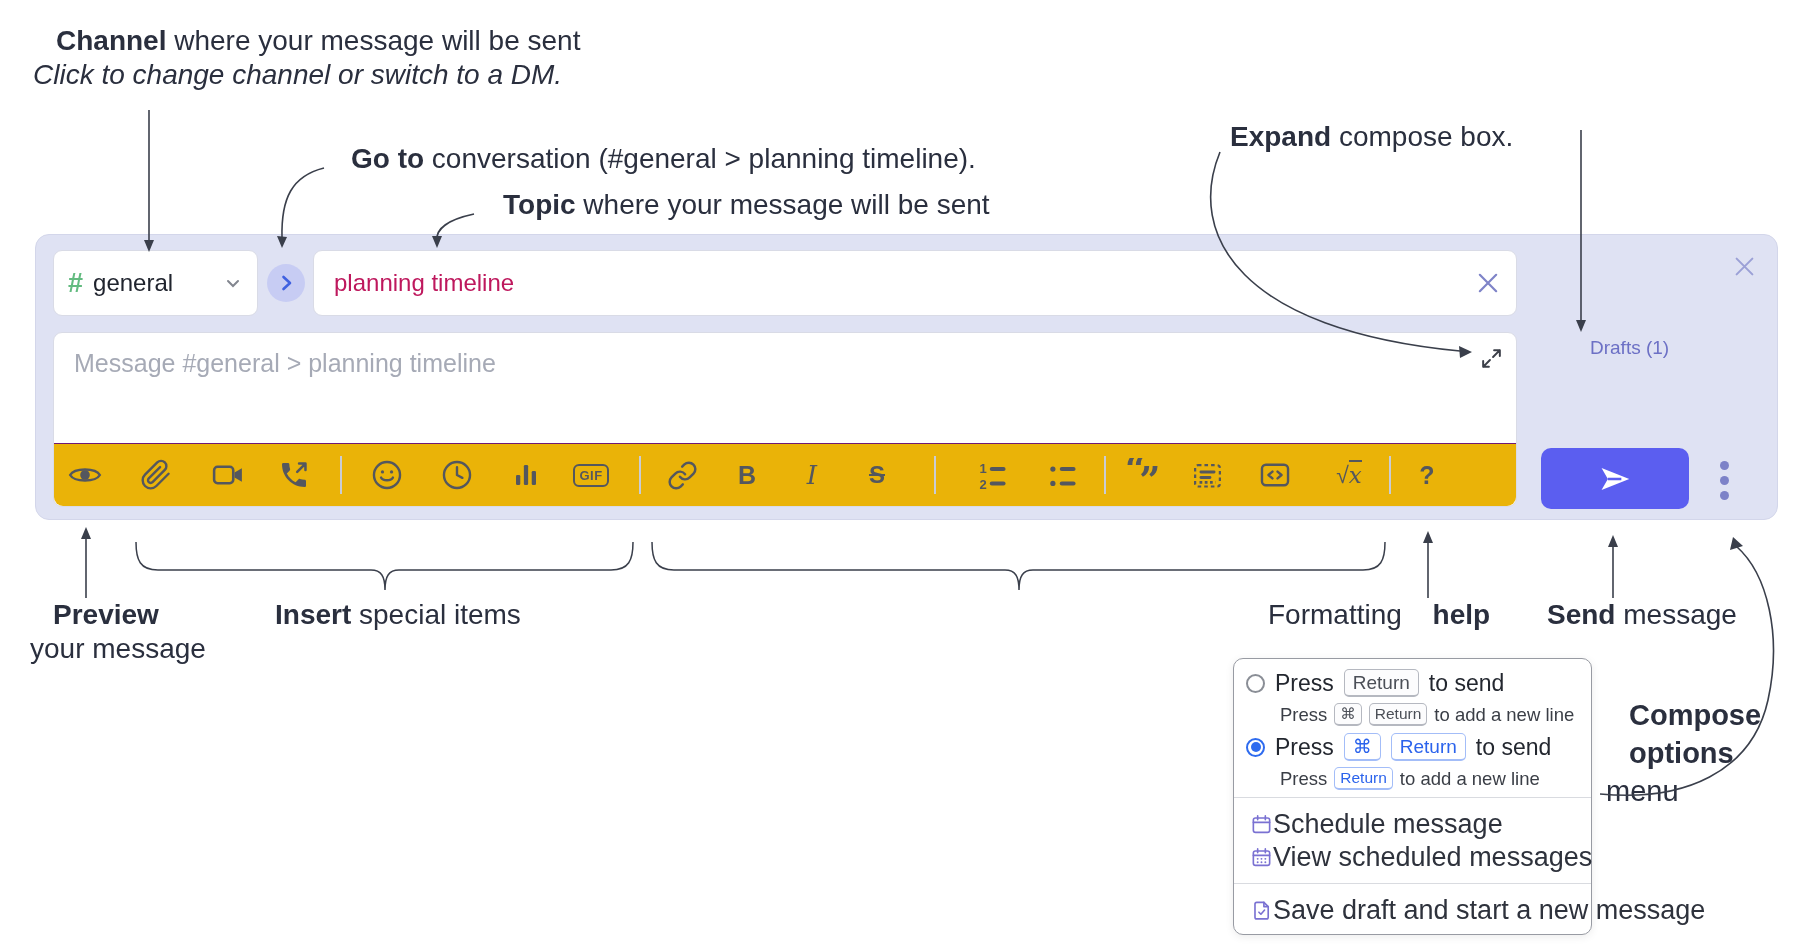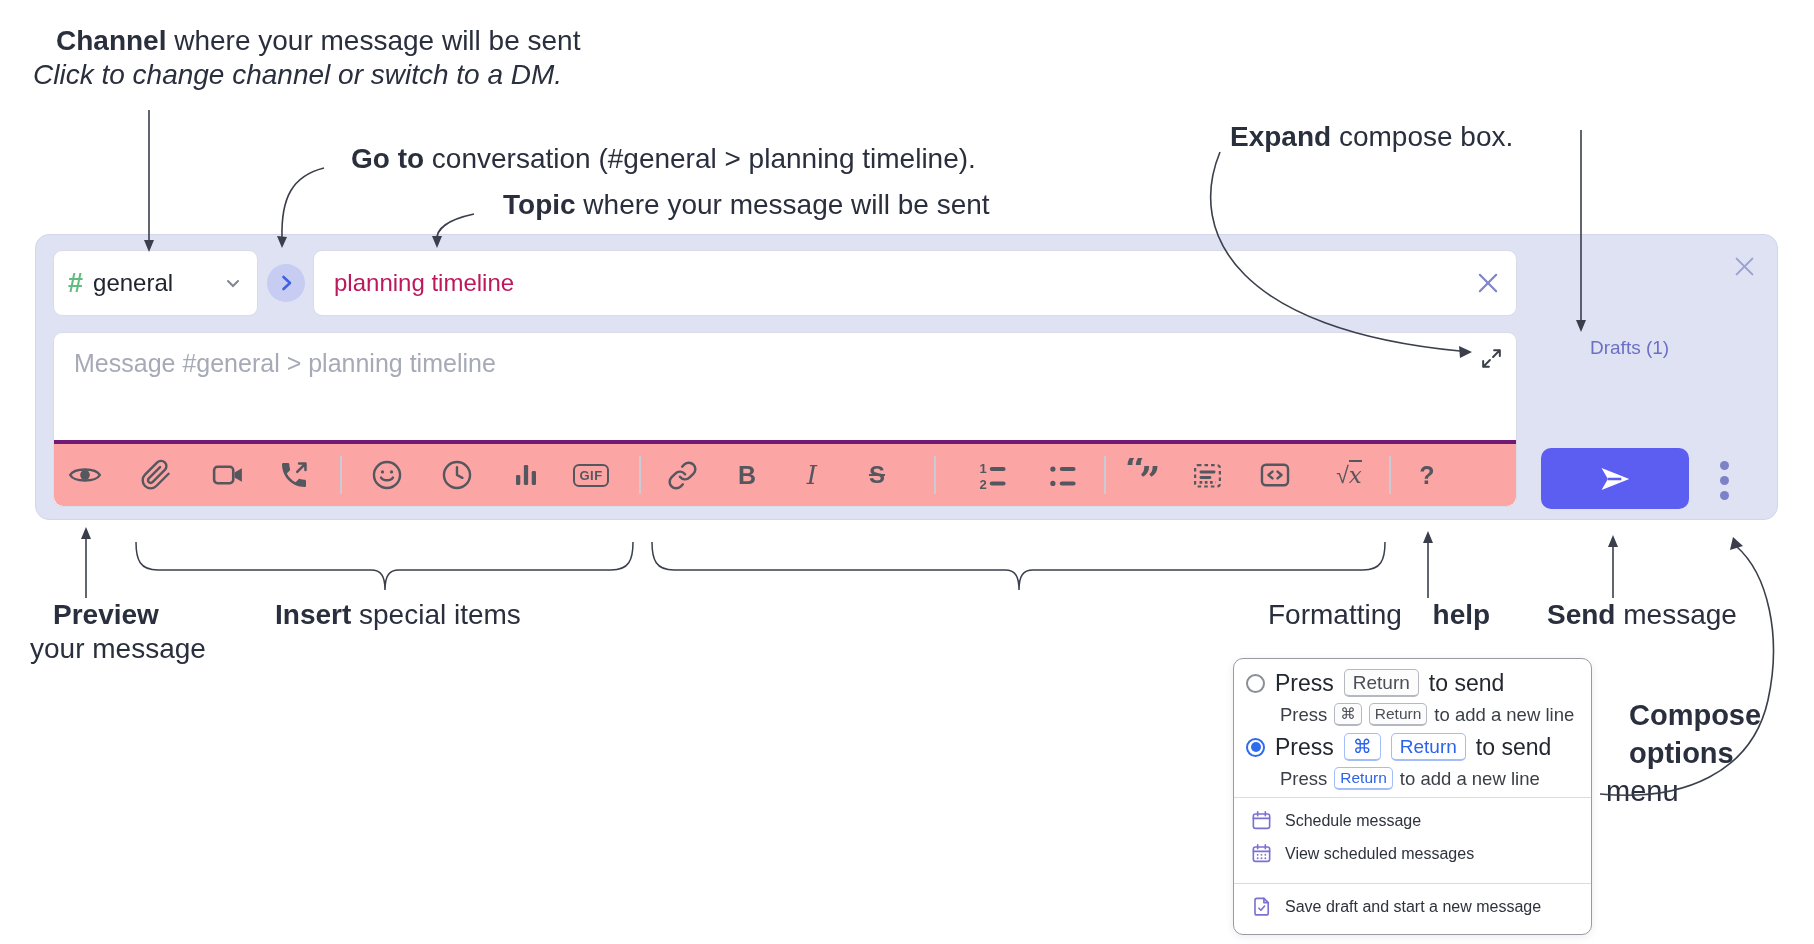--- a/index.html
+++ b/index.html
@@ -27,21 +27,21 @@
                color:#7f84c8;margin-right:6px;cursor:pointer;}
   #compose-close{right:16px;top:14px;width:34px;height:34px;display:flex;align-items:center;
                  justify-content:center;color:#9ba0d6;cursor:pointer;}
   #main-box{left:17px;top:97px;width:1464px;height:175px;padding:0;}
   #msg-input{position:absolute;left:0;top:0;width:100%;height:108px;border:none;outline:none;resize:none;
              background:transparent;font-family:Liberation Sans, sans-serif;font-size:25px;color:#1c212b;
              padding:16px 60px 0 20px;box-sizing:border-box;}
   #msg-input::placeholder{color:#a6aab6;}
   #expand-btn{right:10px;top:10px;width:30px;height:30px;display:flex;align-items:center;
               justify-content:center;color:#3b3f48;cursor:pointer;}
-  #toolbar{left:0;bottom:0;width:100%;height:62px;background:#fca5a5;border-top:4px solid #701a75;
+  #toolbar{left:0;bottom:0;width:100%;height:62px;background:#eab308;border-top:1px solid #701a75;
            border-radius:0 0 9px 9px;}
   .tbtn{position:absolute;top:12px;width:38px;height:38px;margin-left:-19px;display:flex;align-items:center;
         justify-content:center;color:#54575e;cursor:pointer;}
   .tdiv{position:absolute;top:12px;width:2px;height:38px;background:#c9ccd5;}
   .tglyph{font-size:25px;color:#54575e;}
   #gif-badge{border:2.2px solid #54575e;border-radius:6px;font-size:13px;font-weight:700;
              letter-spacing:.5px;padding:2px 4px;color:#54575e;}
   #b-glyph{font-weight:700;font-size:25px;}
   #i-glyph{font-family:"DejaVu Serif",serif;font-style:italic;font-size:26px;}
   #s-glyph{font-weight:600;font-size:24px;text-decoration:line-through;}
@@ -62,21 +62,21 @@
   .psub{font-size:18.5px;color:#3a3e46;}
   .kbd{display:inline-block;border:1px solid #b5b8c0;border-bottom-width:2.5px;border-radius:5px;
        padding:0 8px;background:#fcfcfd;color:#4b4f57;font-size:19px;line-height:25px;}
   .kbd.small{font-size:15.5px;line-height:20px;padding:0 5px;}
   .kbd.blue{border-color:#a3bdf8;color:#2b63ec;background:#fff;}
   .radio{width:19px;height:19px;border-radius:50%;border:2px solid #8a8e96;background:#fff;
          box-sizing:border-box;flex:0 0 auto;cursor:pointer;}
   .radio.sel{border-color:#2e6bef;position:relative;}
   .radio.sel::after{content:"";position:absolute;inset:2.5px;border-radius:50%;background:#2e6bef;}
   .psep{position:absolute;left:0;width:100%;height:0;border-top:1px solid #d9dbe0;}
-  .mitem{position:absolute;left:16px;display:flex;align-items:center;gap:12px;font-size:16px;
+  .mitem{position:absolute;left:16px;display:flex;align-items:center;gap:0;font-size:27px;
          color:#2e323c;cursor:pointer;white-space:nowrap;}
   svg{display:block;}
 </style>
 </head>
 <body>
 
 <div id="stage">
 
   <svg id="overlay" viewBox="0 0 1814 944">
     <g stroke="#3a3f4b" stroke-width="1.6" fill="none">

